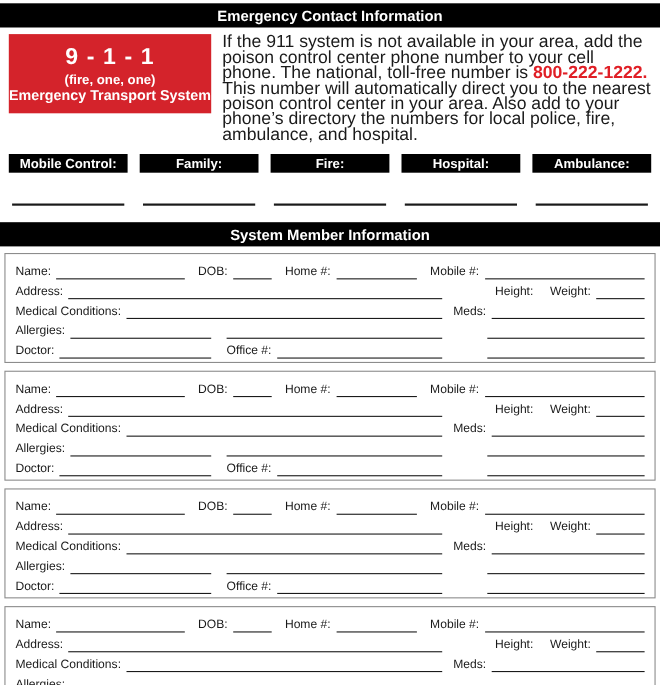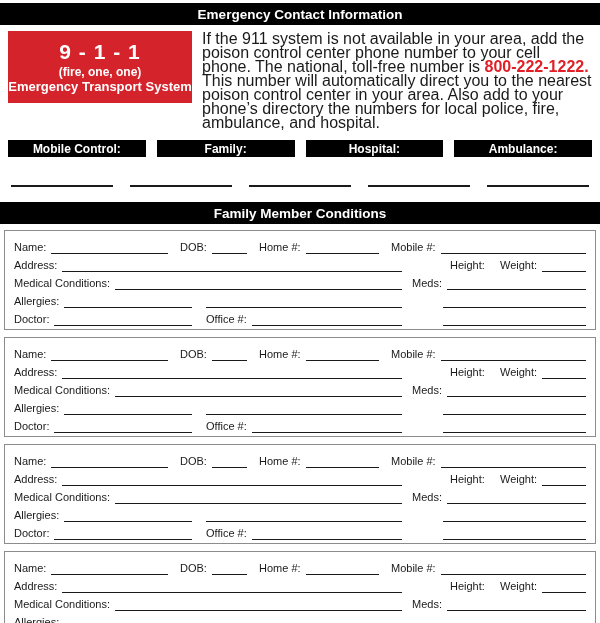--- a/index.html
+++ b/index.html
@@ -63,34 +63,35 @@
       <div class="n911">9 - 1 - 1</div>
       <div class="sub">(fire, one, one)</div>
       <div class="cap">Emergency Transport System</div>
     </div>
     <div class="intro-text"><span>If the 911 system is not available in your area, add the poison control center phone number to your cell phone. The national, toll-free number is </span><span class="phone">800-222-1222.</span><span> This number will automatically direct you to the nearest poison control center in your area. Also add to your phone’s directory the numbers for local police, fire, ambulance, and hospital.</span></div>
   </div>
 
   <div class="contacts-row">
     <div class="contact-bar">Mobile Control:</div>
     <div class="contact-bar">Family:</div>
+    <div class="contact-bar">Fire:</div>
     <div class="contact-bar">Hospital:</div>
     <div class="contact-bar">Ambulance:</div>
   </div>
 
   <div class="contacts-lines">
     <div class="contact-line"></div>
     <div class="contact-line"></div>
     <div class="contact-line"></div>
     <div class="contact-line"></div>
     <div class="contact-line"></div>
   </div>
 
   <div class="black-bar family-bar">
-    <span>Family Member Conditions</span>
+    <span>System Member Information</span>
   </div>
 
   <div class="members" id="members">
   <div class="member-block">
 
     <div class="m-row">
       <div class="seg seg-name">
         <span class="lbl">Name:</span>
         <span class="line"></span>
       </div>

